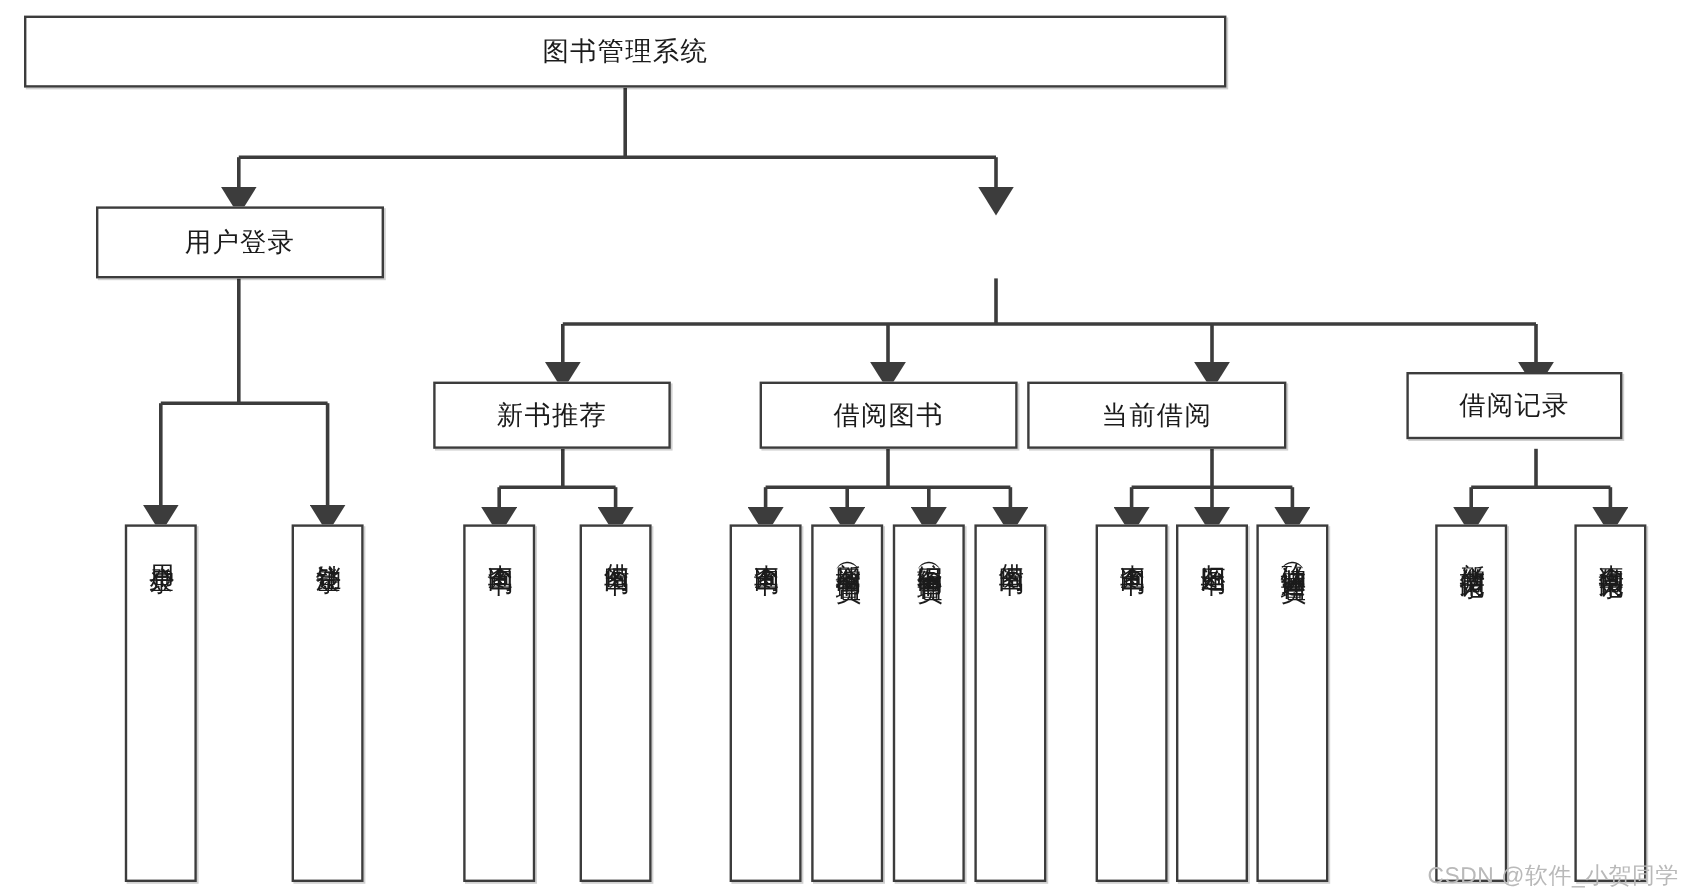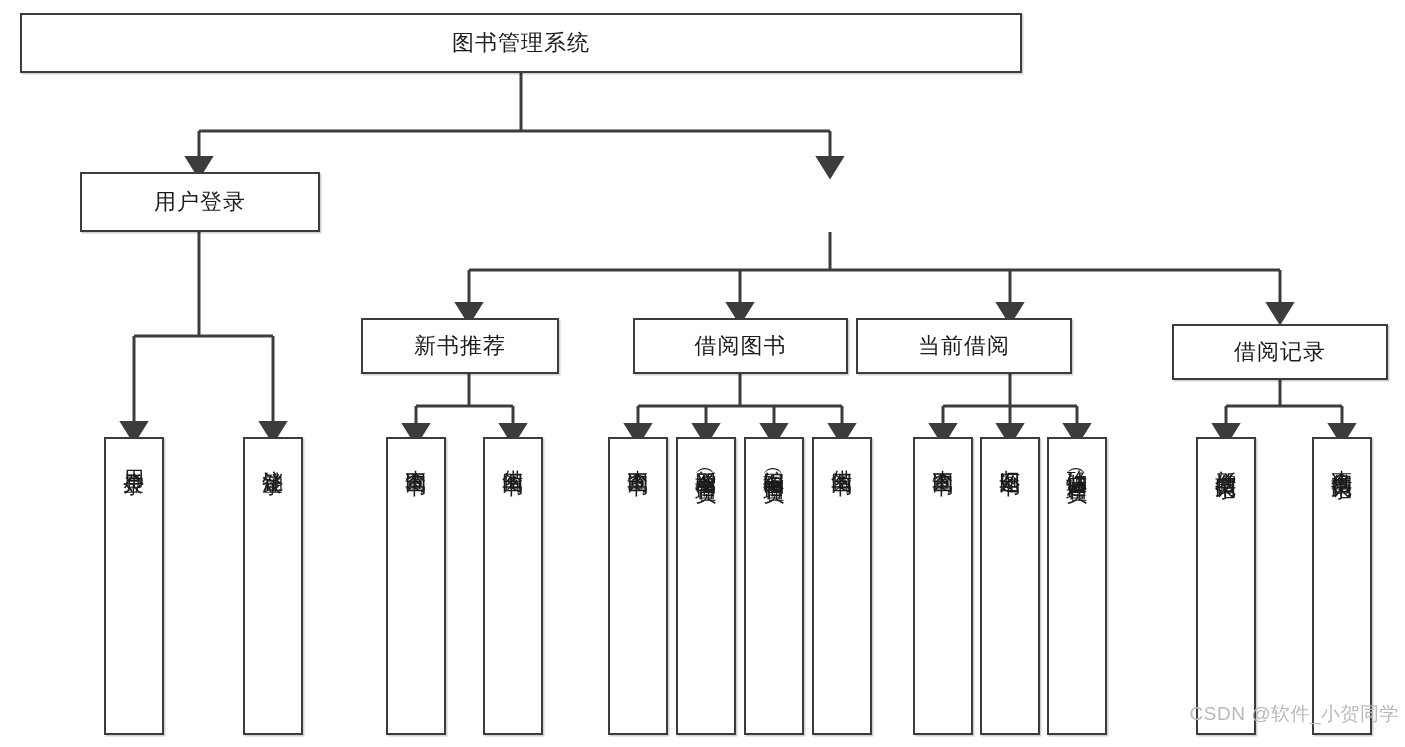--- a/index.html
+++ b/index.html
@@ -53,21 +53,21 @@
   .node.v .label {
     writing-mode: vertical-rl;
     text-orientation: upright;
     font-size: 21px;
     line-height: 1.32;
     letter-spacing: 2px;
   }
   #watermark {
     position: absolute;
     right: 6px;
-    bottom: 20px;
+    bottom: 4px;
     font-size: 19px;
     color: #b9b9b9;
     letter-spacing: 0.5px;
     user-select: none;
     white-space: nowrap;
   }
 </style>
 </head>
 <body>
 
@@ -133,21 +133,21 @@
 
   <div class="node h" style="left:361px; top:318px; width:198px; height:56px;">
     <span class="label">新书推荐</span>
   </div>
   <div class="node h" style="left:633px; top:318px; width:215px; height:56px;">
     <span class="label">借阅图书</span>
   </div>
   <div class="node h" style="left:856px; top:318px; width:216px; height:56px;">
     <span class="label">当前借阅</span>
   </div>
-  <div class="node h" style="left:1172px; top:324px; width:216px; height:56px;">
+  <div class="node h" style="left:1172px; top:310px; width:180px; height:56px;">
     <span class="label">借阅记录</span>
   </div>
 
   <div class="node v" style="left:104px; top:437px; width:60px; height:298px;">
     <span class="label">用户登录</span>
   </div>
   <div class="node v" style="left:243px; top:437px; width:60px; height:298px;">
     <span class="label">注销登录</span>
   </div>
 

